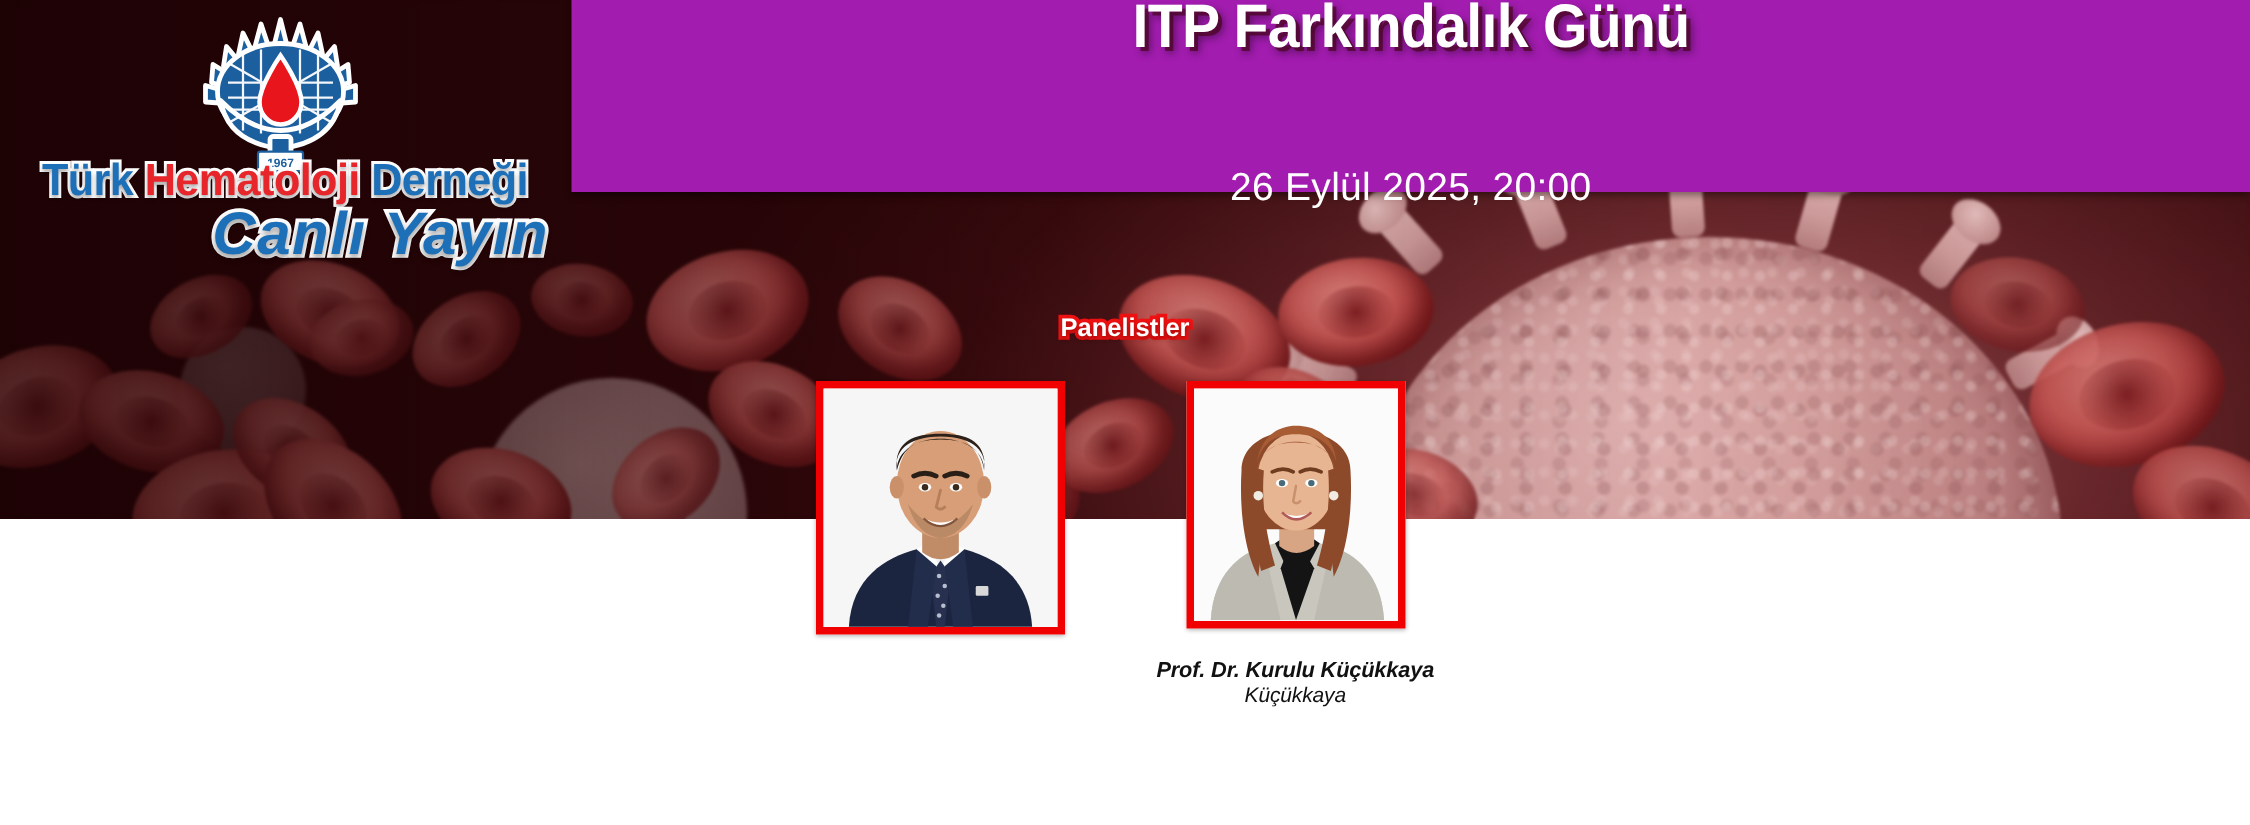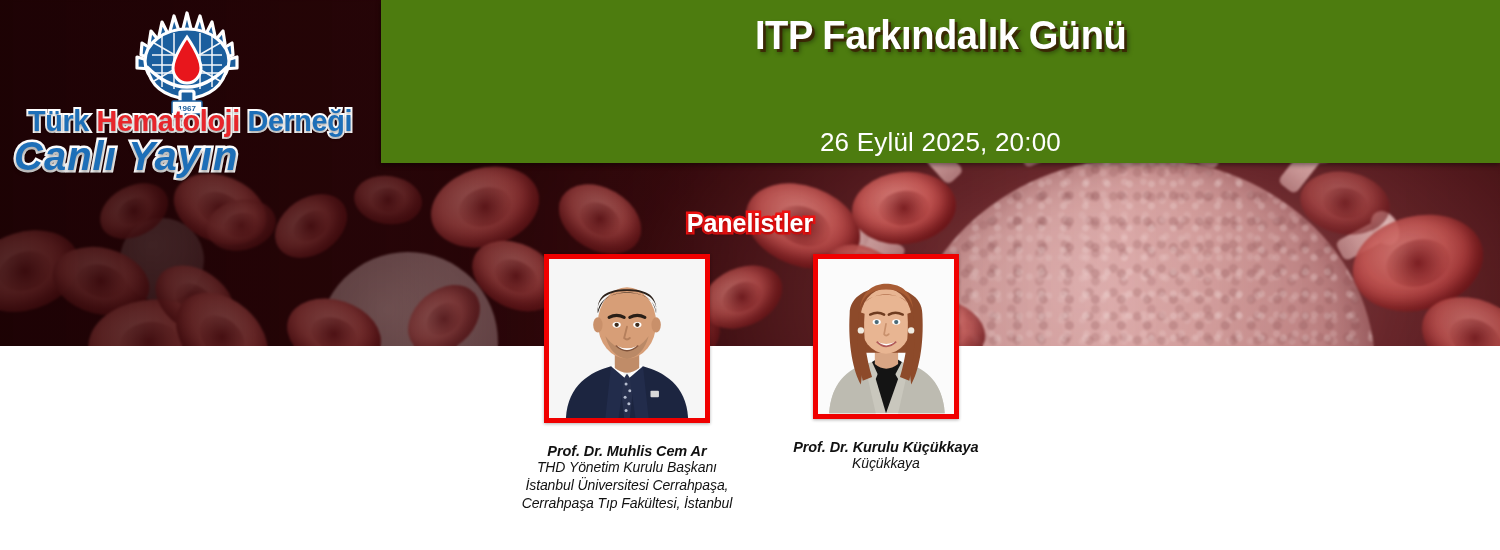--- a/index.html
+++ b/index.html
@@ -86,22 +86,22 @@
   }
 
   .bg-blur { position:absolute; inset:0; backdrop-filter:blur(1px); }
   .bg-darken {
     position:absolute; inset:0;
     background:linear-gradient(90deg, rgba(25,2,4,.72) 0%, rgba(35,5,8,.55) 26%, rgba(40,6,10,.18) 50%, rgba(60,12,16,.05) 75%, rgba(60,12,16,.12) 100%);
   }
 
   
   .banner {
-    position:absolute; left:381px; top:0; width:1119px; height:163px;
-    background:#4d7c0f;
+    position:absolute; left:381px; top:0; width:1119px; height:128px;
+    background:#a21caf;
     display:flex; flex-direction:column; align-items:center; justify-content:center;
     box-shadow:0 2px 5px rgba(0,0,0,.45);
     gap:46px;
   }
   .banner-title {
     color:#ffffff;
     font-family:"Liberation Sans", sans-serif;
     font-weight:bold; font-size:41px; letter-spacing:-0.5px;
     transform:scaleX(.93); transform-origin:center;
     text-shadow:3px 3px 0 rgba(60,0,0,.55), 4px 4px 6px rgba(0,0,0,.45);
@@ -128,35 +128,35 @@
     transform:scaleX(.96); white-space:nowrap;
   }
   .logo-line1 .blue { color:#1d6fb8; }
   .logo-line1 .red  { color:#e7262b; }
   .logo-line1 span {
     -webkit-text-stroke:4px #ffffff;
     paint-order:stroke fill;
     text-shadow:0 2px 3px rgba(0,0,0,.35);
   }
   .logo-line2 {
-    position:absolute; left:0; top:130px; width:352px; text-align:left;
+    position:absolute; left:0; top:130px; width:352px; text-align:right;
     font-family:"Liberation Sans", sans-serif;
     font-style:italic; font-weight:bold; font-size:40px; letter-spacing:1px;
     color:#1d6fb8;
     -webkit-text-stroke:5px #ffffff;
     paint-order:stroke fill;
     text-shadow:0 3px 4px rgba(0,0,0,.4);
     white-space:nowrap;
   }
 
   
   .panelists-label {
     position:absolute; left:0; top:209px; width:1500px; text-align:center;
     font-family:"Liberation Sans", sans-serif;
-    font-weight:bold; font-size:25px; color:#ffffff;
+    font-weight:bold; font-size:17px; color:#ffffff;
     -webkit-text-stroke:5px #ee1111;
     paint-order:stroke fill;
     text-shadow:0 2px 3px rgba(0,0,0,.35);
   }
 
   
   .panelists {
     position:absolute; left:0; top:254px; width:1500px;
     display:flex; justify-content:center; align-items:flex-start; gap:61px;
   }
@@ -340,26 +340,20 @@
 
             <path d="M83 72 L80 84 Q83 87 86 84" stroke="#b57f5c" stroke-width="2" fill="none" stroke-linecap="round"></path>
 
             <path d="M71 92 Q83 103 95 92 Q83 98 71 92 Z" fill="#ffffff"></path>
             <path d="M71 92 Q83 103 95 92" stroke="#8d5a40" stroke-width="1.6" fill="none"></path>
 
             <path d="M60 82 Q83 112 106 82 Q100 104 83 106 Q66 104 60 82 Z" fill="#3a2a1e" opacity=".18"></path>
           </svg>
         </div>
       </div>
-      <div class="panelist-text">
-        <div class="p-name">Prof. Dr. Muhlis Cem Ar</div>
-        <div class="p-aff">THD Yönetim Kurulu Başkanı</div>
-        <div class="p-aff">İstanbul Üniversitesi Cerrahpaşa,</div>
-        <div class="p-aff">Cerrahpaşa Tıp Fakültesi, İstanbul</div>
-      </div>
     </div>
 
     <div class="panelist">
       <div class="photo-frame p2">
         <div class="portrait">
           <svg viewBox="0 0 146 165" xmlns="http://www.w3.org/2000/svg">
             <rect width="146" height="165" fill="#fbfbfb"></rect>
 
             <path d="M12 165 C14 130 36 116 58 110 L90 110 C112 116 134 130 136 165 Z" fill="#c9c7bd"></path>
             <path d="M12 165 C14 132 32 118 50 112 L62 165 Z" fill="#bdbbb1"></path>

